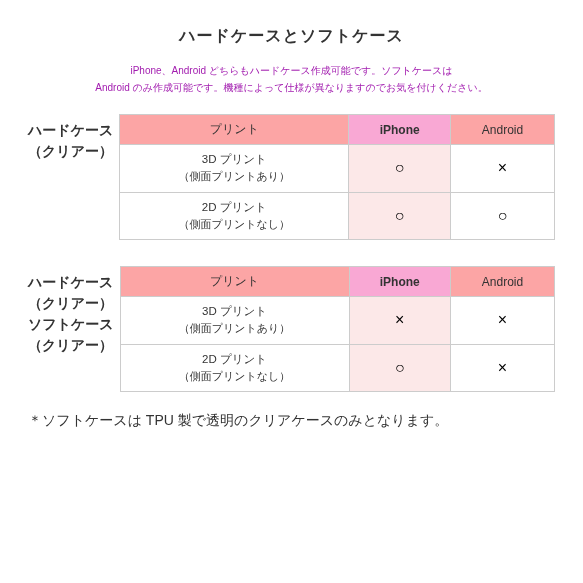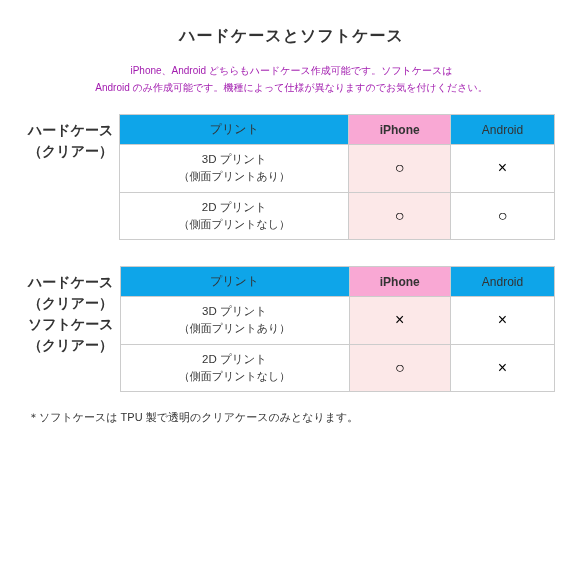--- a/index.html
+++ b/index.html
@@ -48,39 +48,39 @@
       flex: 1;
     }
     th, td {
       border: 1px solid #ccc;
       text-align: center;
       padding: 6px 8px;
       font-size: 12px;
       vertical-align: middle;
     }
     th {
-      background: #0ea5e9;
+      background: #fca5a5;
       font-weight: normal;
     }
     th.iphone-header {
       background: #f9a8d4;
       color: #333;
       font-weight: bold;
     }
     .cell-label {
       text-align: center;
       font-size: 11.5px;
       line-height: 1.5;
       margin-top: 23px;
     }
     .circle { color: #000; font-size: 16px; }
     .cross { color: #000; font-size: 16px; }
     .notes {
       margin-top: 14px;
-      font-size: 11px;
+      font-size: 14px;
       color: #333;
       line-height: 1.8;
     }
     .notes p {
       margin-bottom: 2px;
     }
     .spacer {
       height: 10px;
     }
   </style>

